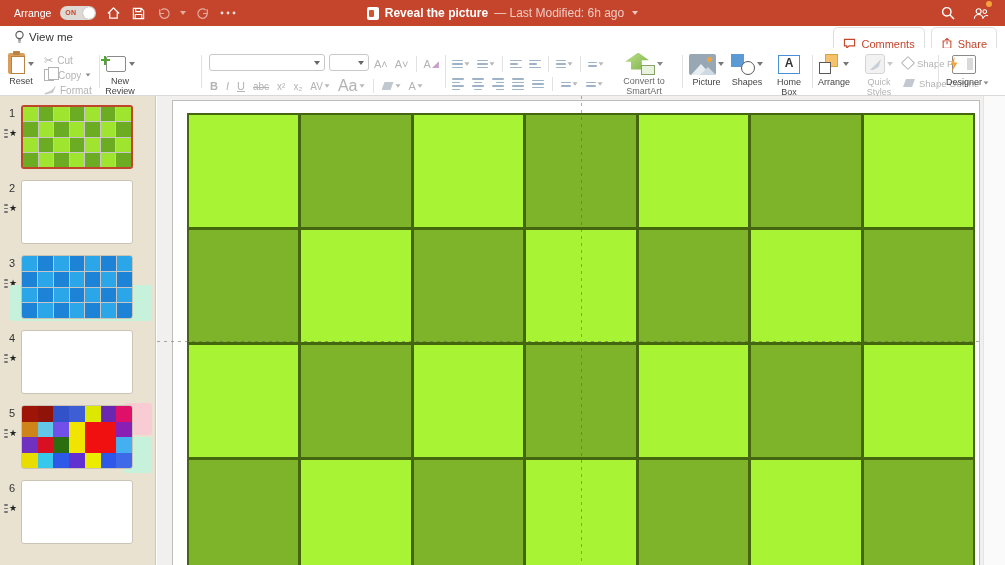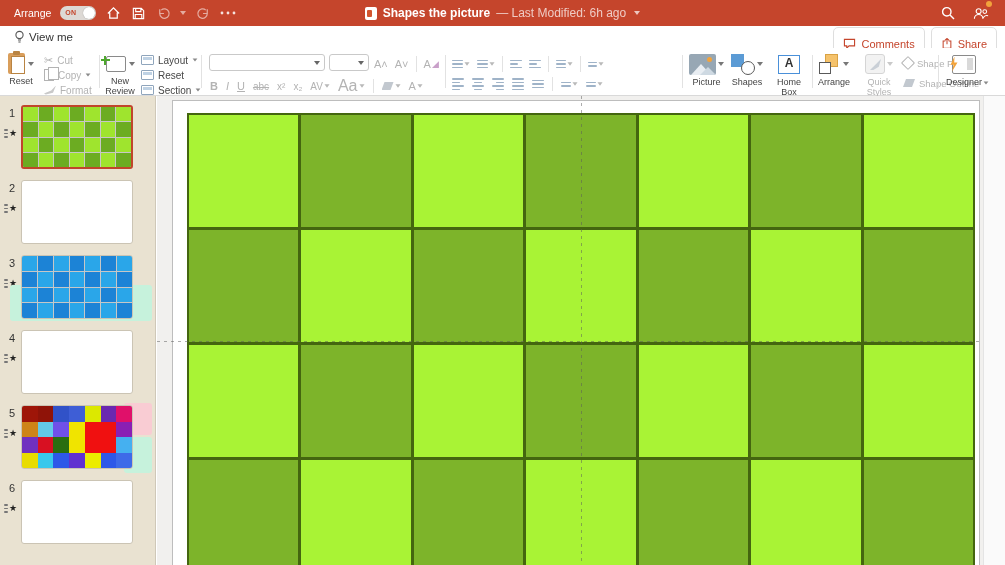--- a/index.html
+++ b/index.html
@@ -154,21 +154,21 @@
       <span class="tb-ic" style="opacity:.85">
         <svg width="16" height="6" viewBox="0 0 16 6">
             <circle cx="2" cy="3" r="1.4" fill="#fff"></circle>
             <circle cx="8" cy="3" r="1.4" fill="#fff"></circle>
             <circle cx="14" cy="3" r="1.4" fill="#fff"></circle>
           </svg>
       </span>
     </div>
     <div class="tb-center">
       <span class="doc-ic"></span>
-      <span class="doc-title">Shapes the picture</span>
+      <span class="doc-title">Reveal the picture</span>
       <span class="doc-mod">— Last Modified: 6h ago</span>
       <span class="chev"></span>
     </div>
     <div class="tb-right">
       <span class="tb-ic">
         <svg width="16" height="16" viewBox="0 0 16 16">
             <circle cx="6.8" cy="6.8" r="4.2" stroke="#fff" stroke-width="1.4" fill="none"></circle>
             <path d="M10 10 L14 14" stroke="#fff" stroke-width="1.4"></path>
           </svg>
       </span>
@@ -235,36 +235,20 @@
     </div>
     <div class="vdiv" style="left:99px;"></div>
 
     <div class="big-btn" style="left:104px;top:5px;width:32px;">
       <span class="icbox" style="height:22px">
           <span class="i-newslide"></span>
           <span class="chev" style="color:#777;margin-left:3px"></span>
         </span>
       <span class="lbl">New Review</span>
     </div>
-    <div class="sm-stack" style="left:141px;top:6px;">
-      <div class="sm-btn">
-          <span class="i-mini"></span>
-          <span>Layout</span>
-          <span class="chev"></span>
-        </div>
-      <div class="sm-btn">
-          <span class="i-mini"></span>
-          <span>Reset</span>
-        </div>
-      <div class="sm-btn">
-          <span class="i-mini"></span>
-          <span>Section</span>
-          <span class="chev"></span>
-        </div>
-    </div>
     <div class="vdiv" style="left:201px;"></div>
 
     <div class="combo" style="left:209px;top:6px;width:116px;">
         <span class="chev"></span>
       </div>
     <div class="combo" style="left:329px;top:6px;width:40px;">
         <span class="chev"></span>
       </div>
     <div class="fmt" style="left:374px;top:8px;gap:7px;">
       <span class="g">
@@ -416,20 +400,30 @@
           </span>
           <span class="chev"></span>
         </span>
       <span class="g">
           <span class="bars">
             <i style="width:10px"></i>
             <i style="width:10px"></i>
           </span>
           <span class="chev"></span>
         </span>
+    </div>
+    <div class="big-btn" style="left:612px;top:4px;width:64px;color:#6a6a6a;">
+      <span class="icbox" style="height:23px">
+          <span class="i-smartart">
+            <span class="arrow"></span>
+            <span class="page"></span>
+          </span>
+          <span class="chev" style="color:#888;margin-left:2px"></span>
+        </span>
+      <span class="lbl" style="width:64px">Convert to SmartArt</span>
     </div>
     <div class="vdiv" style="left:682px;"></div>
 
     <div class="big-btn" style="left:689px;top:4px;">
       <span class="icbox" style="height:24px">
           <span class="i-picture">
             <span class="mtn"></span>
             <span class="mtn2"></span>
             <span class="sun"></span>
           </span>

